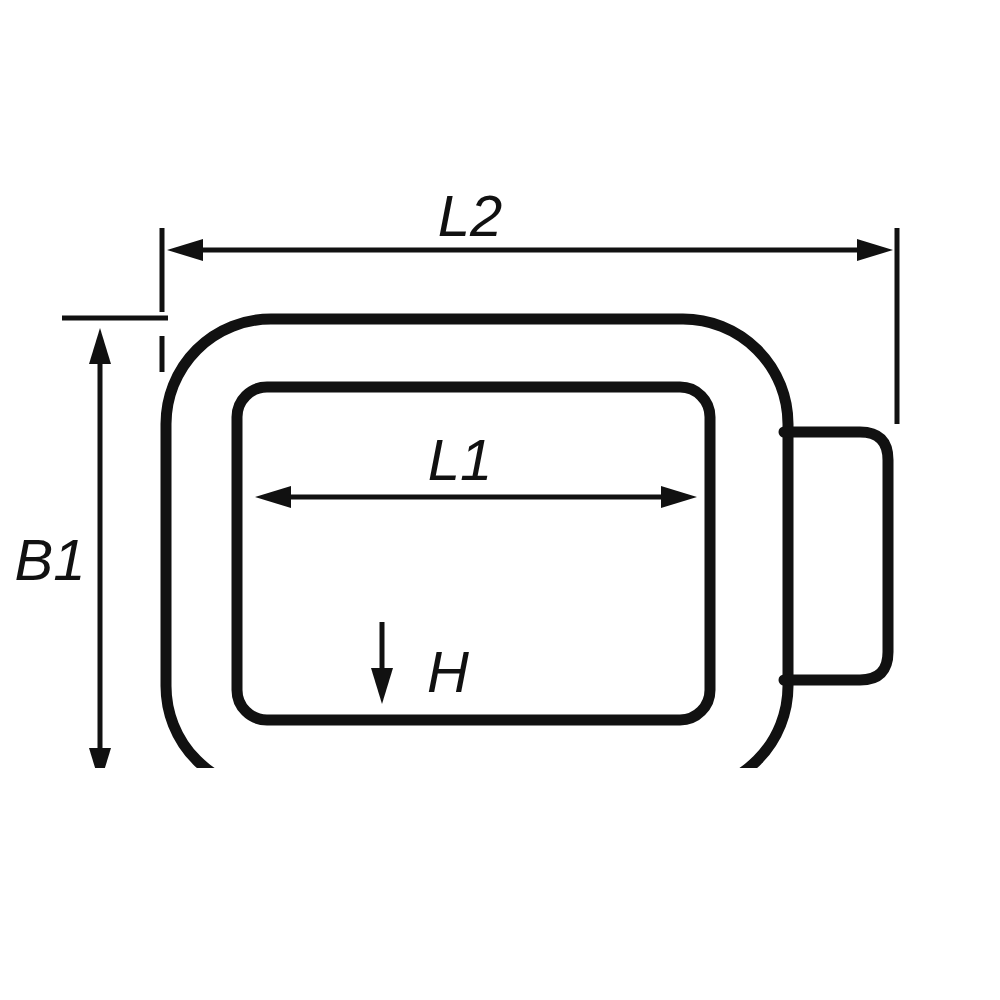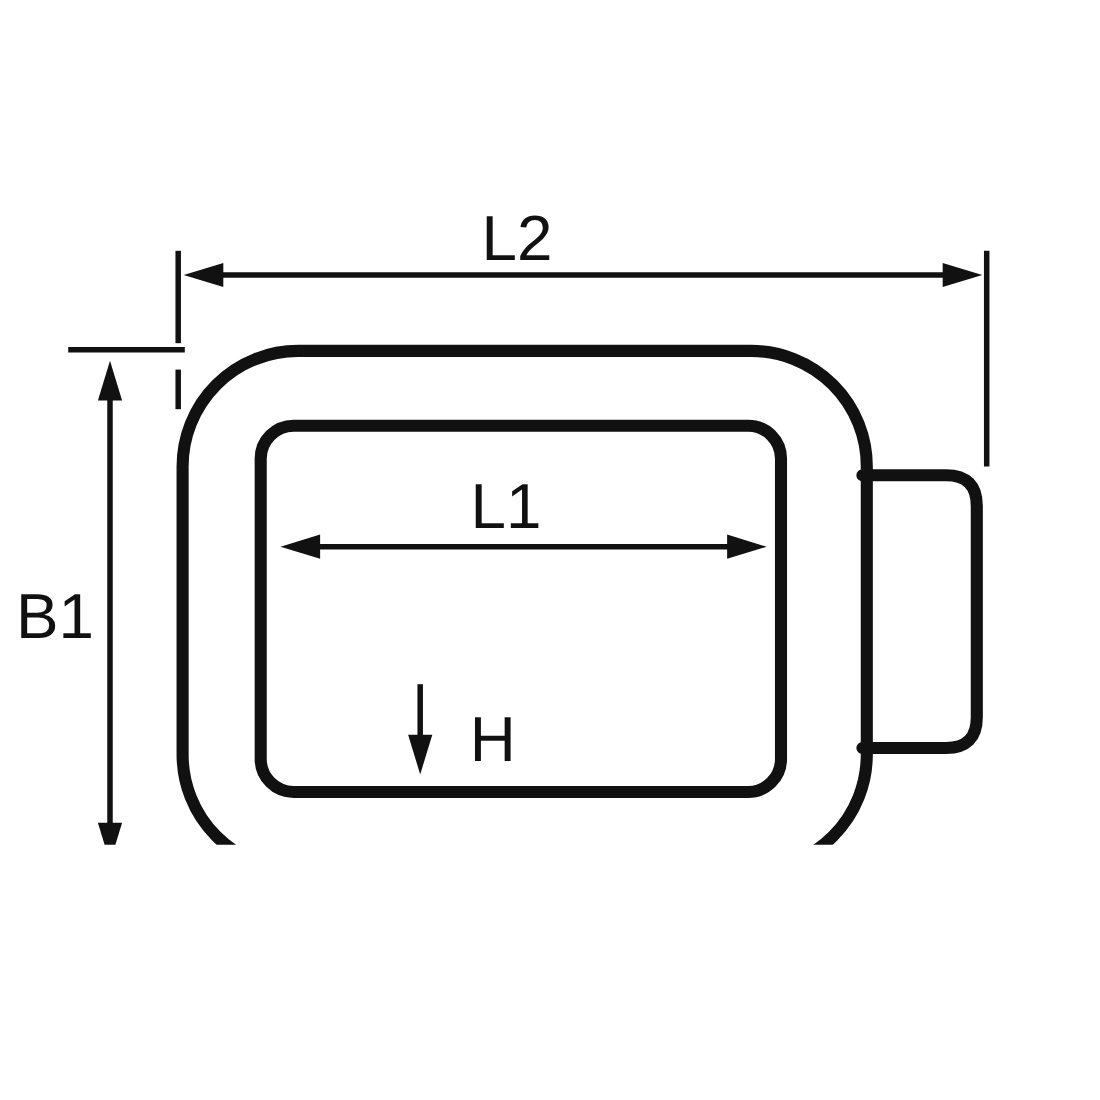--- a/index.html
+++ b/index.html
@@ -9,20 +9,21 @@
     height: 1000px;
     background: #ffffff;
     font-family: "Liberation Sans", sans-serif;
   }
   .stage {
     position: relative;
     width: 1000px;
     height: 768px;
     background: #ffffff;
     overflow: hidden;
+    font-style: italic;
   }
   svg { display: block; }
   .shape-stroke {
     fill: none;
     stroke: #111111;
     stroke-width: 11;
     stroke-linecap: round;
     stroke-linejoin: round;
   }
   .dim-stroke {

